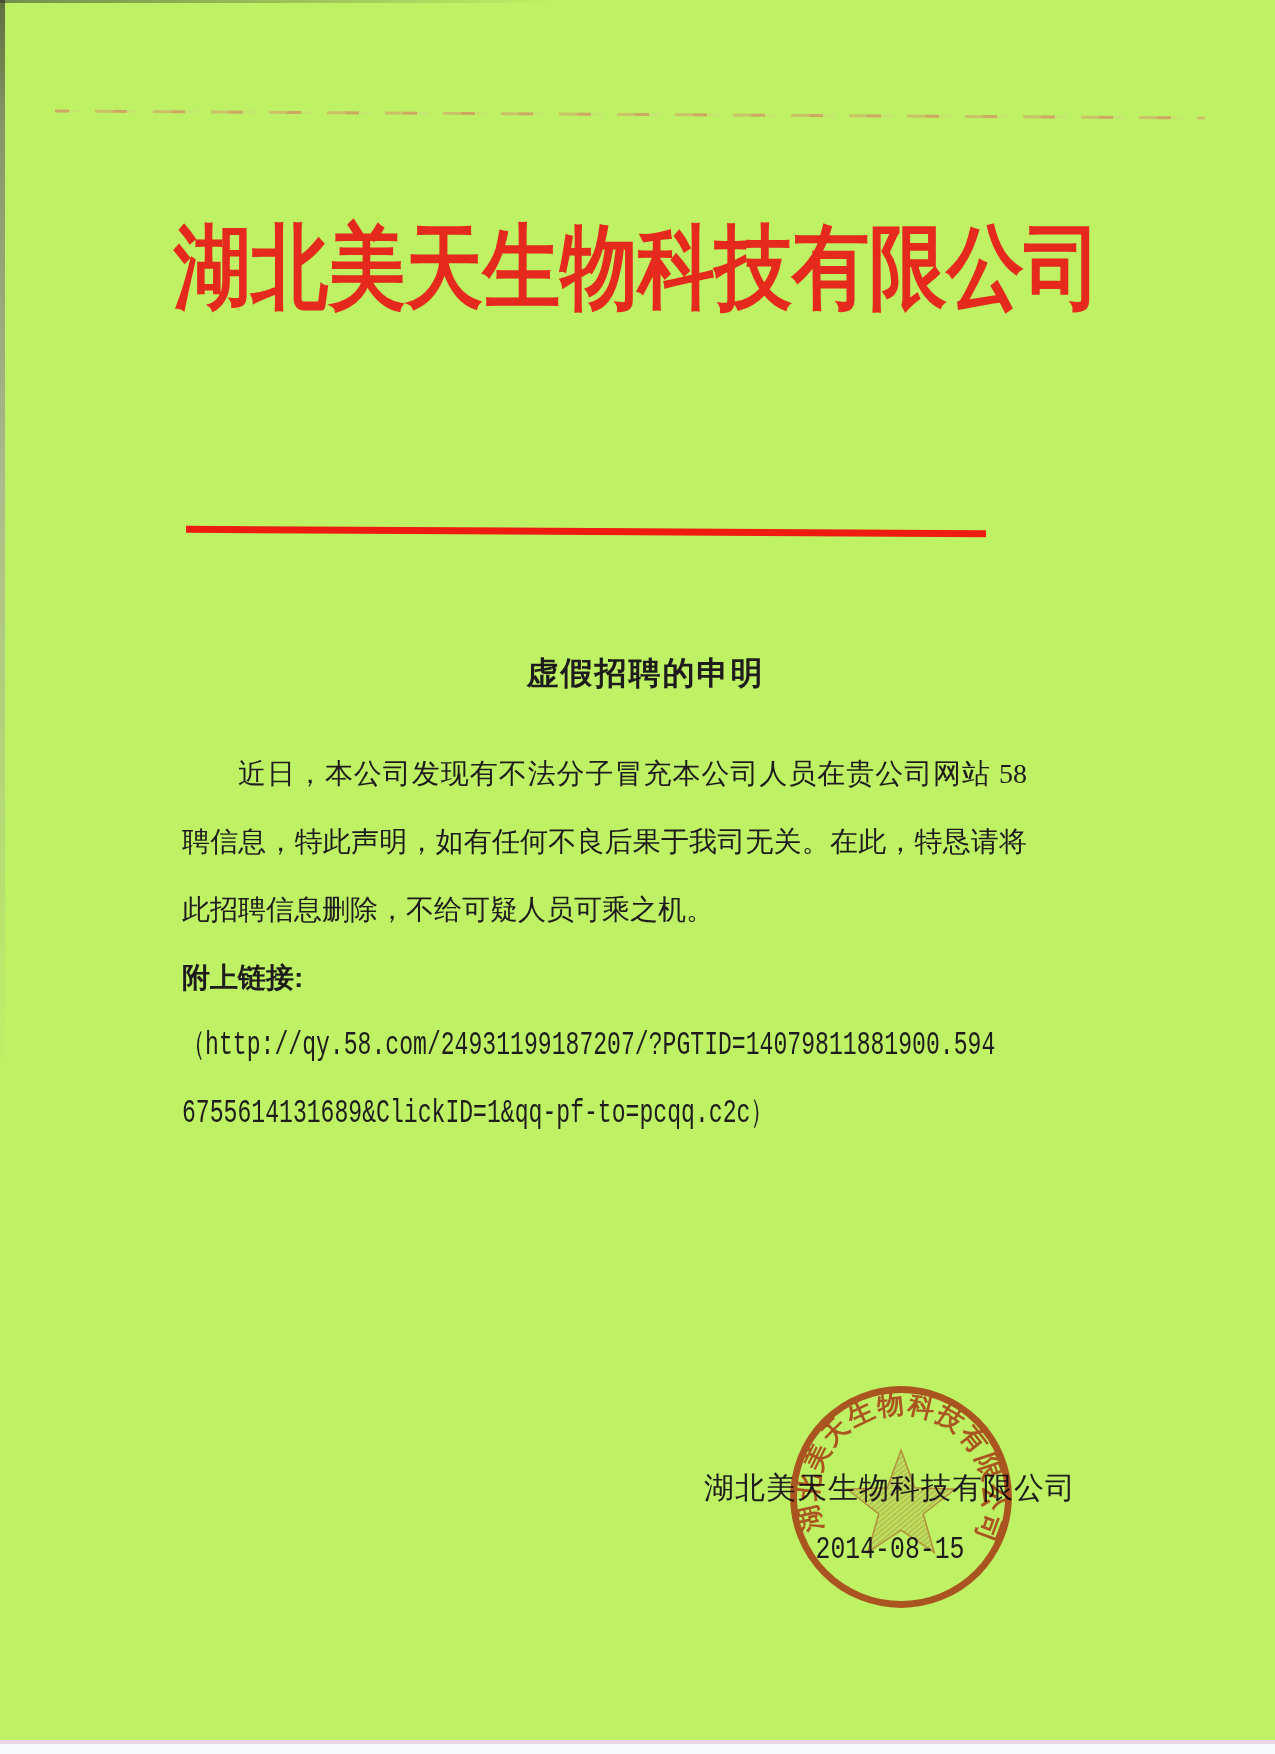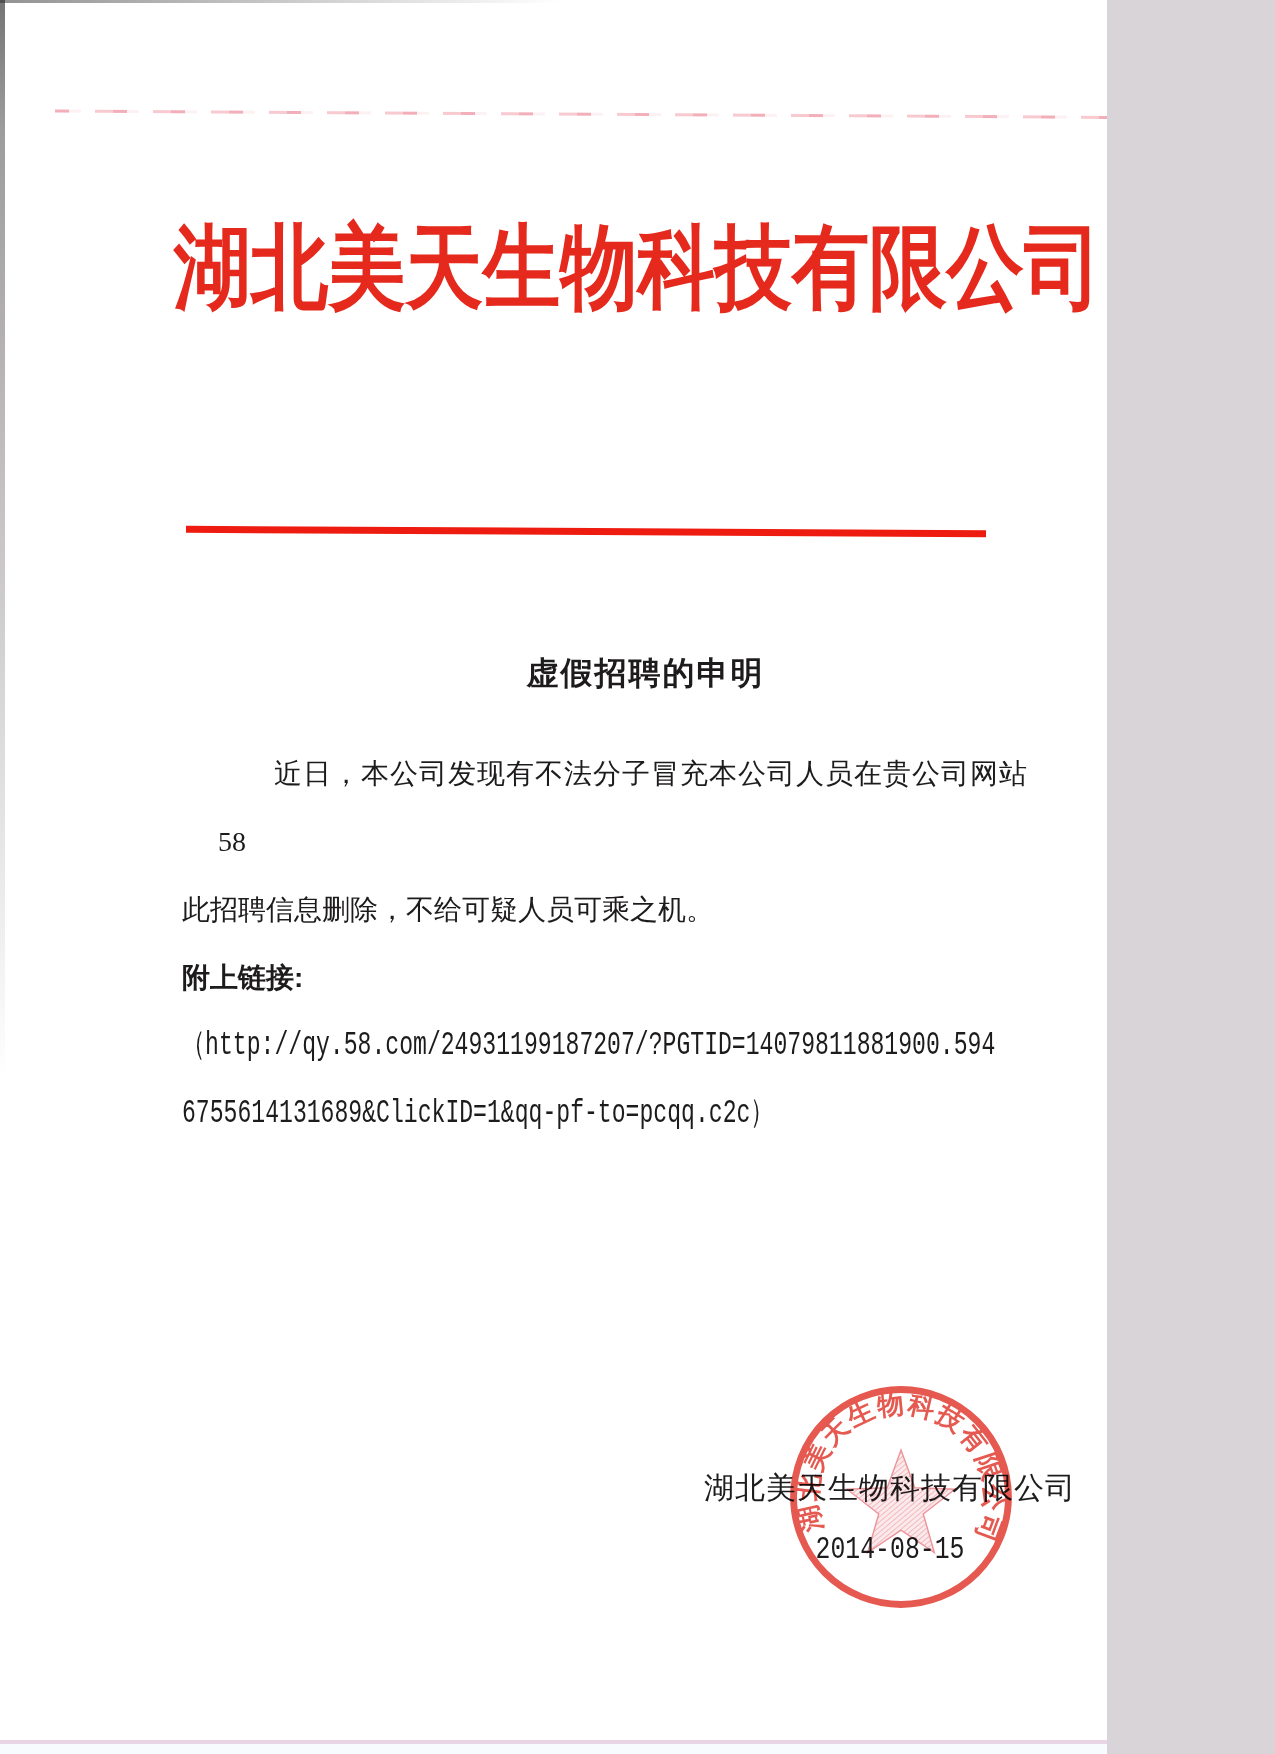--- a/index.html
+++ b/index.html
@@ -1,20 +1,20 @@
 <!DOCTYPE html>
 <html><head>
 <meta charset="utf-8">
 <style>
   html,body{margin:0;padding:0;}
   body{background:#d8d4d8;}
   #page{
     position:relative;
-    width:1107px;height:1754px;
-    background:#ffffff;
+    width:1275px;height:1754px;
+    background:#bef264;
     overflow:hidden;
     font-family:"Liberation Serif","DejaVu Serif",serif;
     color:#1d1b1c;
   }
   .abs{position:absolute;}
 
   
   #edge-left{
     left:0;top:0;width:5px;height:1080px;
     background:linear-gradient(180deg,#2a2a2a 0%,#6a6668 12%,#a39da1 45%,rgba(180,170,178,0) 100%);
@@ -66,21 +66,21 @@
     font-family:"Liberation Sans","DejaVu Sans",sans-serif;
     font-weight:bold;font-size:32px;letter-spacing:2px;
   }
 
   
   #body-block{
     left:182px;top:740px;width:845px;
     font-size:28px;line-height:68px;
   }
   .bline{white-space:nowrap;}
-  .jlast{white-space:normal;text-align:justify;text-align-last:justify;margin-left:36px;}
+  .jlast{white-space:normal;text-align:justify;text-align-last:justify;}
   .indent{text-indent:56px;}
   .attach{
     font-family:"Liberation Sans","DejaVu Sans",sans-serif;
     font-weight:bold;font-size:28px;
   }
   .mono-line{
     font-family:"Liberation Mono","DejaVu Sans Mono",monospace;
     font-size:33px;
     transform:scaleX(0.70);
     transform-origin:left center;
@@ -122,20 +122,21 @@
 
   <div class="abs" id="letterhead" style="color:#e5291d;">湖北美天生物科技有限公司</div>
 
   <div class="abs" id="divider" style="background:#ee1b10;"></div>
 
 
   <div class="abs" id="doc-subtitle">虚假招聘的申明</div>
 
   <div class="abs" id="body-block">
     <div class="bline jlast indent">近日，本公司发现有不法分子冒充本公司人员在贵公司网站 58</div>
+    <div class="bline jlast">聘信息，特此声明，如有任何不良后果于我司无关。在此，特恳请将</div>
     <div class="bline">此招聘信息删除，不给可疑人员可乘之机。</div>
     <div class="bline attach">附上链接:</div>
     <div class="bline mono-line">（http://qy.58.com/24931199187207/?PGTID=14079811881900.594</div>
     <div class="bline mono-line">6755614131689&amp;ClickID=1&amp;qq-pf-to=pcqq.c2c）</div>
   </div>
 
   <div class="abs" id="signature">湖北美天生物科技有限公司</div>
 
   <div class="abs" id="sig-date">2014-08-15</div>
 

